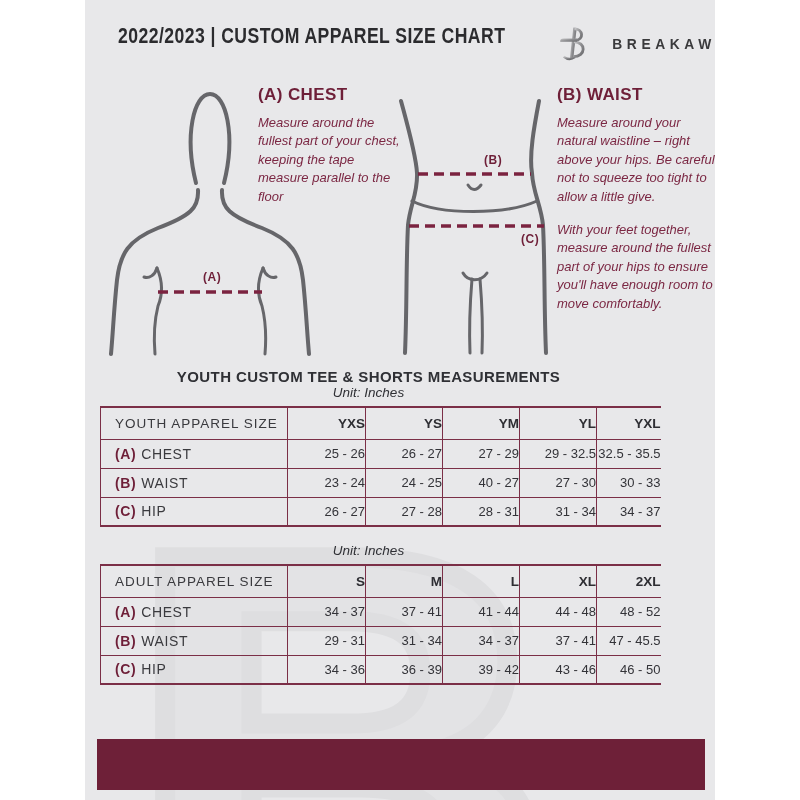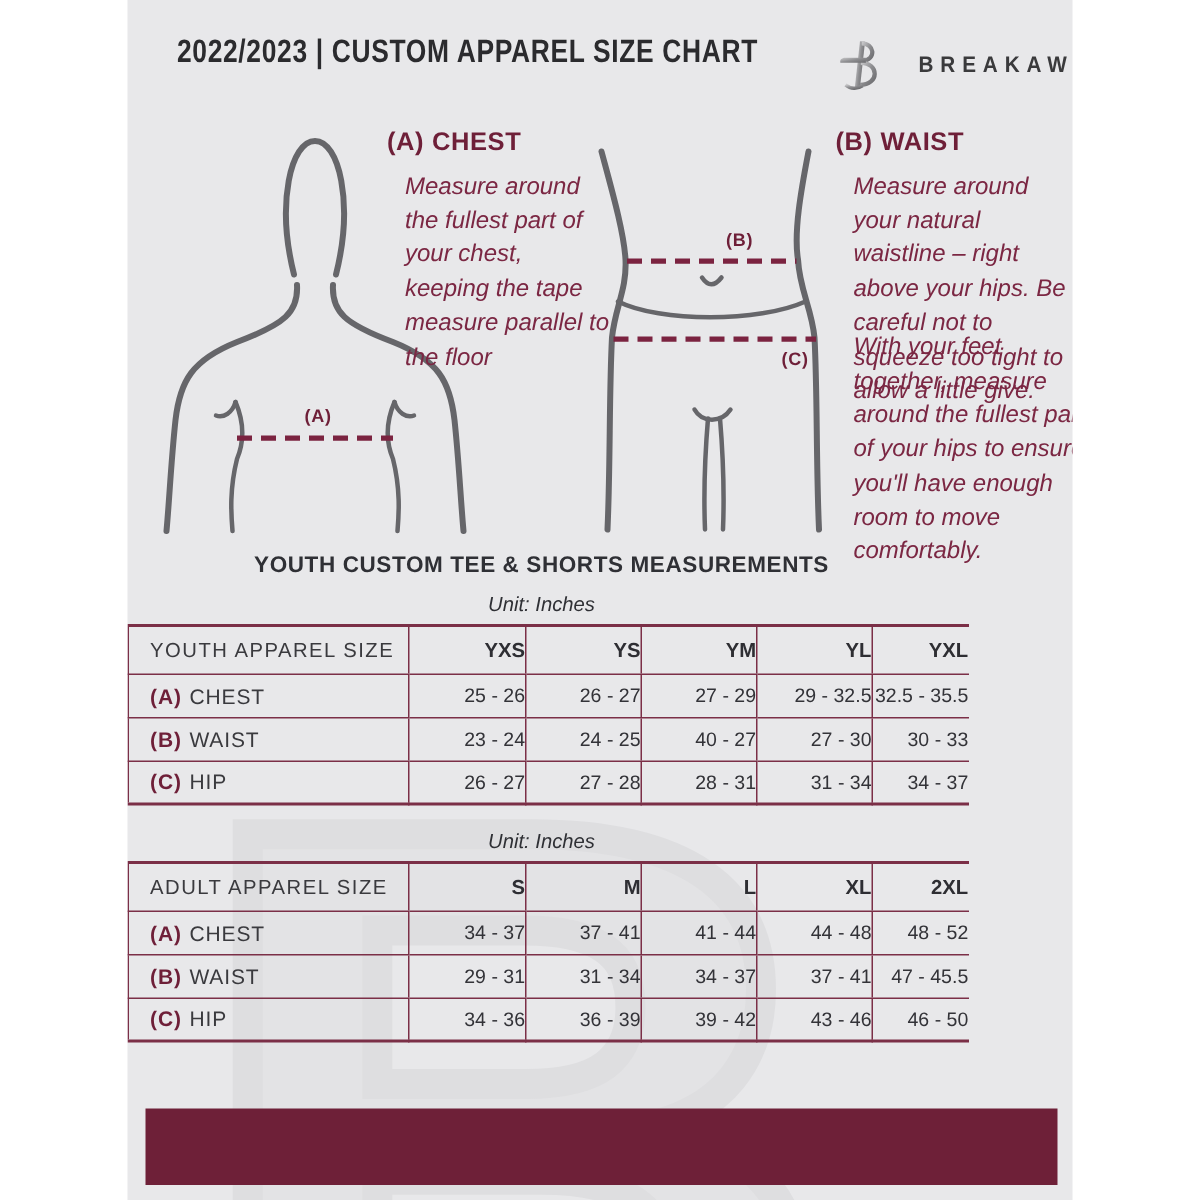--- a/index.html
+++ b/index.html
@@ -24,37 +24,37 @@
   
   .header{position:absolute;left:33px;top:24px;width:567px;display:flex;align-items:flex-start;justify-content:space-between;}
   .hdr-title{font-size:20px;font-weight:700;color:#2b2b2e;letter-spacing:0.5px;white-space:nowrap;
     transform:scaleX(0.88) scaleY(1.08);transform-origin:left center;}
   .brand{display:flex;align-items:center;gap:9px;}
   .brand-name{font-size:15px;font-weight:700;color:#3a3a3c;letter-spacing:5px;
     transform:scaleX(0.92);transform-origin:right center;white-space:nowrap;}
 
   
   .guide-head{font-size:17px;font-weight:700;color:var(--maroon);letter-spacing:0.4px;margin-bottom:9px;}
-  .guide-body{font-size:16px;font-style:italic;color:var(--maroon-text);line-height:1.42;font-weight:500;margin-left:12px;}
+  .guide-body{font-size:13px;font-style:italic;color:var(--maroon-text);line-height:1.42;font-weight:500;}
   .txt-a{position:absolute;left:173px;top:85px;width:150px;}
   .txt-b{position:absolute;left:472px;top:85px;width:158px;}
   .txt-c{position:absolute;left:472px;top:221px;width:168px;}
   .fig1{position:absolute;left:15px;top:80px;}
   .fig2{position:absolute;left:307px;top:93px;}
   svg .outline{fill:none;stroke:var(--stroke);stroke-width:4;stroke-linecap:round;}
   svg .thin{fill:none;stroke:var(--stroke);stroke-width:3;stroke-linecap:round;}
   svg .dash{fill:none;stroke:#7B2340;stroke-width:3.5;stroke-dasharray:10 6;}
   svg text{font:700 12px "Liberation Sans",sans-serif;fill:var(--maroon);letter-spacing:0.5px;}
 
   
-  .tbl-block{position:absolute;left:0;width:552px;text-align:center;}
+  .tbl-block{position:absolute;left:0;width:552px;text-align:center;padding-left:15px;}
   .youth-block{top:368px;}
   .adult-block{top:543px;}
   .tbl-title{font-size:15px;font-weight:700;color:var(--dark);letter-spacing:0.4px;}
-  .tbl-unit{font-size:13.5px;font-style:italic;color:var(--dark);margin-top:10px;}
+  .tbl-unit{font-size:13.5px;font-style:italic;color:var(--dark);margin-top:0;}
   table.size-table{width:560px;margin:6px auto 0;border-collapse:collapse;
     border-top:2px solid var(--line);border-bottom:2px solid var(--line);table-layout:fixed;}
   .size-table th,.size-table td{border-left:1.6px solid var(--line);border-bottom:1.6px solid var(--line);
     text-align:right;vertical-align:middle;}
   .size-table tr:last-child td{border-bottom:none;}
   .size-table th{height:32px;font-size:13.5px;font-weight:700;color:#2e2e33;}
   .size-table td{height:29px;font-size:13px;color:#333338;}
   .size-table .lbl{text-align:left;padding-left:14px;}
   .size-table th.lbl{font-weight:400;font-size:13.5px;letter-spacing:1px;color:#3a3a3e;}
   .size-table td.lbl{font-size:14px;letter-spacing:0.6px;color:#3a3a3e;}

